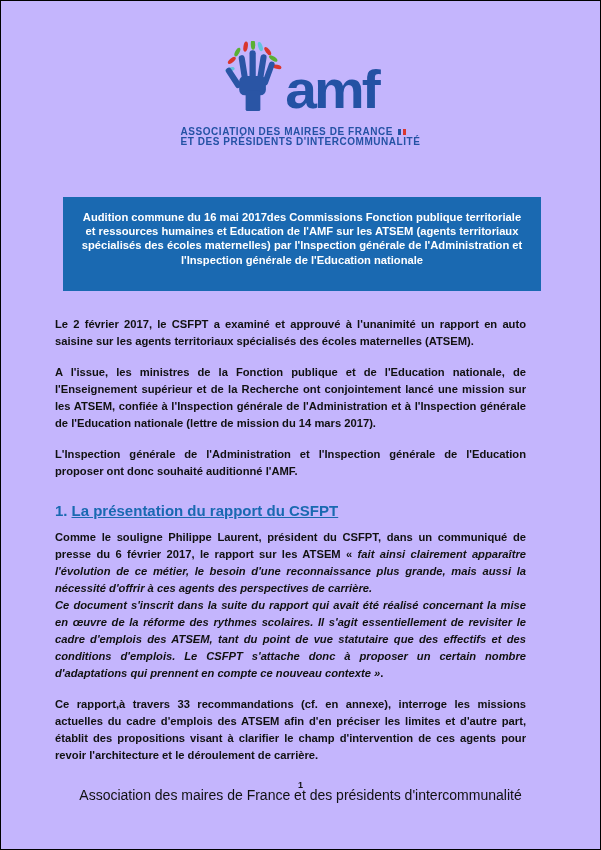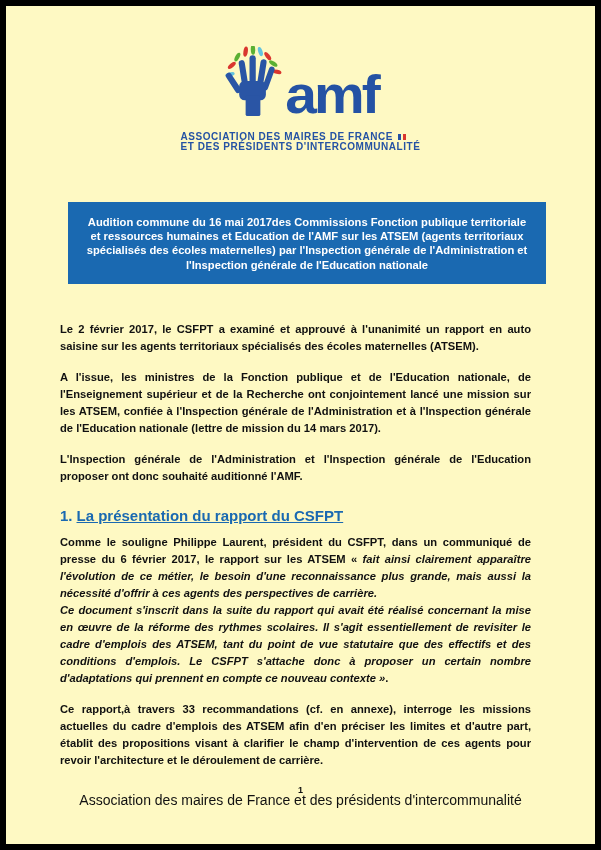--- a/index.html
+++ b/index.html
@@ -1,24 +1,24 @@
 <!DOCTYPE html>
 <html><head>
 <meta charset="utf-8">
 <style>
   html,body{margin:0;padding:0;background:#ffffff;}
   .page{
     position:relative;
     width:601px;height:850px;
-    background:#fef9c3;
+    background:#c4b5fd;
     font-family:"Liberation Sans","DejaVu Sans",sans-serif;
     color:#1a1a1a;
     overflow:hidden;
     box-sizing:border-box;
-    border:6px solid #000000;
+    border:1px solid #000000;
   }
 
   
   .logo{
     position:absolute;top:40px;left:0;right:0;
     display:flex;flex-direction:column;align-items:center;
   }
   .logo-main{display:flex;align-items:flex-end;}
   .logo-hand{display:block;margin-right:2px;}
   .logo-word{
@@ -40,21 +40,21 @@
   .letterhead{
     position:absolute;top:121px;left:70px;right:64px;
     display:flex;justify-content:space-between;align-items:flex-start;
   }
   .dept{font-size:8.8px;line-height:10.8px;color:#111;}
   .dept .b{font-weight:bold;}
   .date{font-size:11.5px;color:#111;white-space:nowrap;padding-right:18px;}
 
   
   .banner{
-    position:absolute;top:196px;left:62px;width:478px;height:82px;
+    position:absolute;top:196px;left:62px;width:478px;height:94px;
     background:#1a69b1;
     box-sizing:border-box;
     padding:13px 14px 4px 14px;
   }
   .banner-title{
     color:#ffffff;font-weight:bold;font-size:11.2px;line-height:14.2px;
     text-align:center;
   }
 
   

